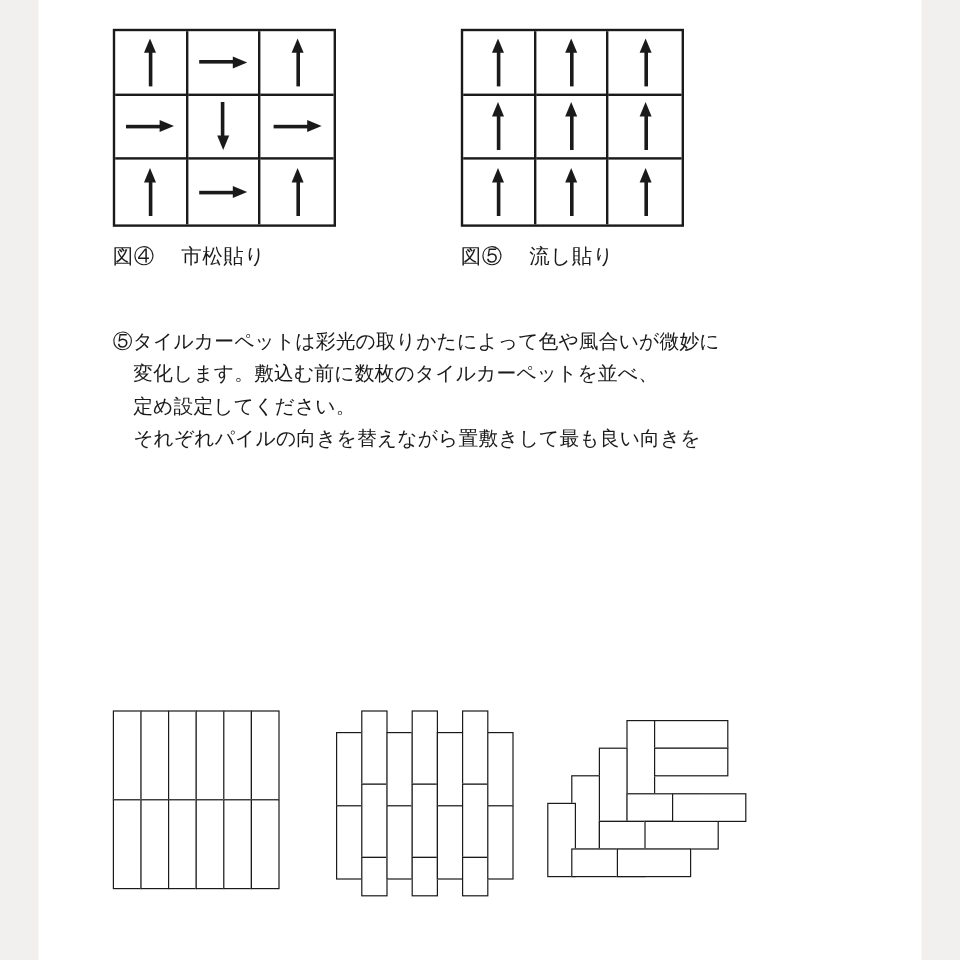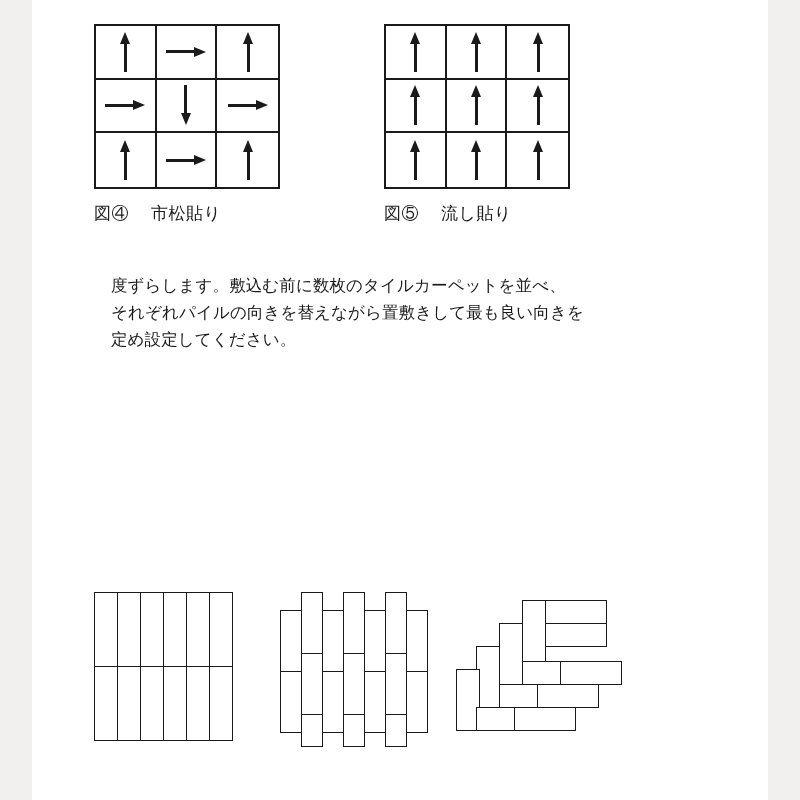--- a/index.html
+++ b/index.html
@@ -277,23 +277,24 @@
           </div>
       </div>
       <div class="fig-caption">
         <span class="cap-label">図⑤</span><span>流し貼り</span>
       </div>
     </div>
   </div>
 
   <div class="body-text">
     <p class="para">
-      <span class="ln indent">度ずらします。敷込む前に数枚のタイルカーペットを並べ、</span>
+      <span class="ln">⑤タイルカーペットは彩光の取りかたによって色や風合いが微妙に</span>
+      <span class="ln indent">変化します。敷込む前に数枚のタイルカーペットを並べ、</span>
+      <span class="ln indent">定め設定してください。</span>
       <span class="ln indent">それぞれパイルの向きを替えながら置敷きして最も良い向きを</span>
-      <span class="ln indent">定め設定してください。</span>
     </p>
   </div>
 
 
   <div class="tiles-row">
 
     <div class="tiles-block tiles-a">
       <div class="stack">
         <div class="tile" style="left:0px;   top:0px;   width:24px; height:75px;"></div>
         <div class="tile" style="left:23px;  top:0px;   width:24px; height:75px;"></div>

